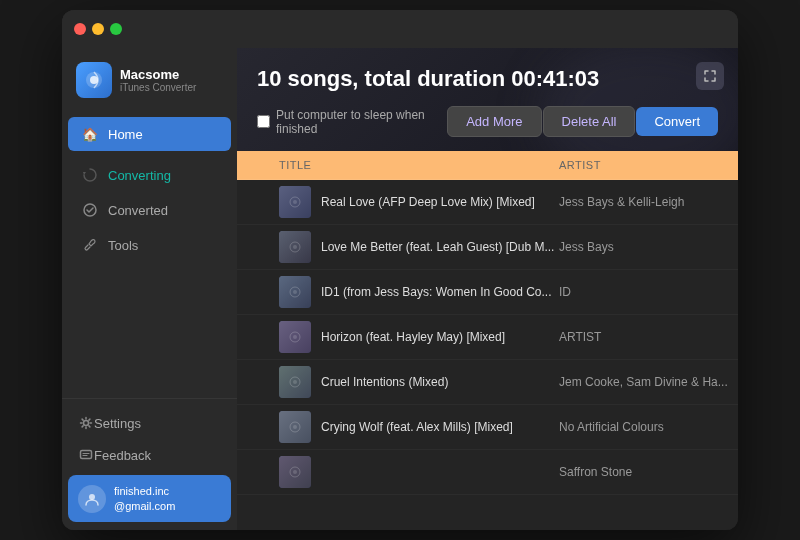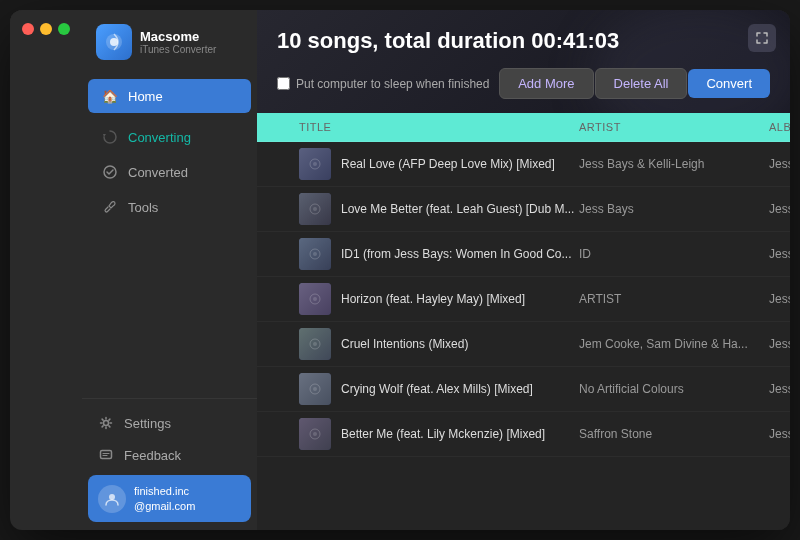--- a/index.html
+++ b/index.html
@@ -7,27 +7,27 @@
       width: 800px;
       height: 540px;
       background: #1a1a1a;
       font-family: -apple-system, BlinkMacSystemFont, 'Segoe UI', sans-serif;
       overflow: hidden;
       display: flex;
       align-items: center;
       justify-content: center;
     }
     .window {
-      width: 780px;
+      width: 676px;
       height: 520px;
       background: #2a2a2a;
       border-radius: 12px;
       overflow: hidden;
       display: flex;
-      flex-direction: row;
+      flex-direction: column;
       box-shadow: 0 20px 60px rgba(0,0,0,0.6);
     }
     .titlebar {
       height: 38px;
       background: #2a2a2a;
       display: flex;
       align-items: center;
       padding: 0 12px;
       flex-shrink: 0;
     }
@@ -119,21 +119,20 @@
       font-size: 13px;
       flex-shrink: 0;
     }
     .sidebar-bottom {
       padding: 8px 6px;
       border-top: 1px solid rgba(255,255,255,0.06);
     }
     .bottom-nav-item {
       display: flex;
       align-items: center;
-      gap: 10px;
       padding: 8px 10px;
       cursor: pointer;
       border-radius: 6px;
       color: #aaa;
       font-size: 13px;
       transition: background 0.15s;
     }
     .user-card {
       display: flex;
       align-items: center;
@@ -259,21 +258,21 @@
       overflow: hidden;
       position: relative;
       z-index: 1;
       background: #242424;
     }
     .table-header {
       display: grid;
       grid-template-columns: 30px 280px 190px 160px 90px;
       padding: 8px 16px 8px 12px;
       border-bottom: 1px solid rgba(255,255,255,0.08);
-      background: #5eead4;
+      background: #fdba74;
     }
     .col-header {
       color: #666;
       font-size: 11px;
       font-weight: 500;
       letter-spacing: 0.5px;
       text-transform: uppercase;
     }
     .table-scroll {
       overflow-y: auto;
@@ -585,21 +584,20 @@
             <div class="table-row">
     <div class="row-num"></div>
     <div class="row-title-cell">
       <div class="song-thumb">
         <div class="thumb-pattern" style="background: linear-gradient(135deg, #605870 0%, #404050 100%);"></div>
         <svg width="14" height="14" viewBox="0 0 14 14" fill="none" style="position:relative;z-index:1;opacity:0.5">
           <circle cx="7" cy="7" r="5" stroke="rgba(255,255,255,0.4)" stroke-width="1"></circle>
           <circle cx="7" cy="7" r="2" fill="rgba(255,255,255,0.3)"></circle>
         </svg>
       </div>
-      <span class="song-title">Better Me (feat. Lily Mckenzie) [Mixed]</span>
     </div>
     <div class="row-artist">Saffron Stone</div>
     <div class="row-album">Jess Bays: Wom...</div>
 
   </div>
           </div>
       </div>
     </div>
   </div>
 </div>

